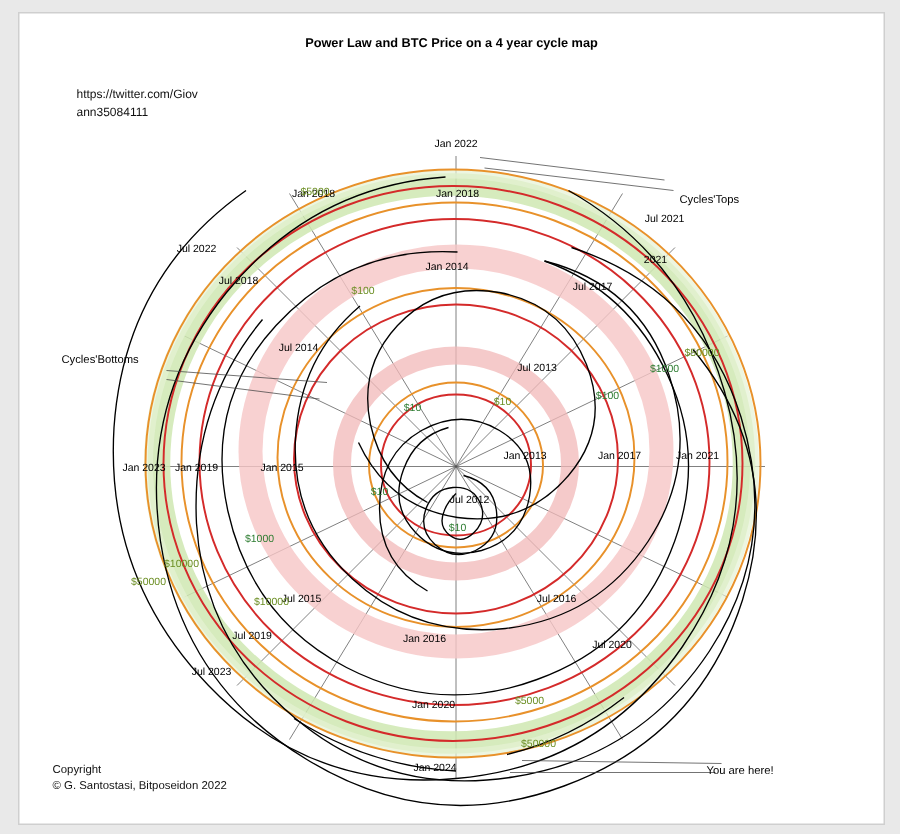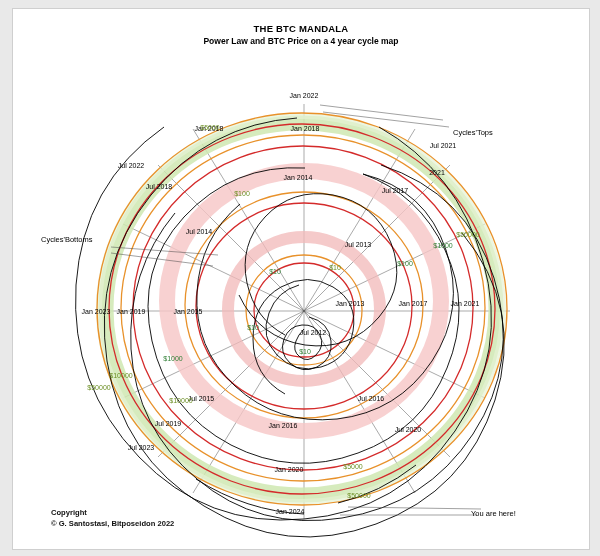--- a/index.html
+++ b/index.html
@@ -52,23 +52,23 @@
     position: absolute;
     font-size: 8px;
     color: #111;
     line-height: 1.45;
   }
   #credit-twitter {
     left: 38px;
     top: 48px;
   }
   #copyright {
-    left: 38px;
+    left: 22px;
     top: 498px;
-    font-weight: bold;
+    font-weight: normal;
     font-size: 7.6px;
   }
   svg#mandala {
     position: absolute;
     left: 0;
     top: 0;
     width: 576px;
     height: 540px;
   }
   .lbl {
@@ -80,24 +80,27 @@
   .lbl-price-olive { fill: #6b8e23; }
   .lbl-ann { fill: #000; font-size: 7.5px; }
 </style>
 </head>
 <body>
 
 <div id="page">
   <div id="canvas-area">
 
     <div id="title-block">
-      <div class="t1">THE BTC MANDALA</div>
       <div class="t2">Power Law and BTC Price on a 4 year cycle map</div>
     </div>
 
+    <div class="credit" id="credit-twitter">
+      <div>https://twitter.com/Giov</div>
+      <div>ann35084111</div>
+    </div>
 
     <div class="credit" id="copyright">
       <div>Copyright</div>
       <div>© G. Santostasi, Bitposeidon 2022</div>
     </div>
 
     <svg id="mandala" viewBox="0 0 576 540">
       <defs>
         <clipPath id="clipAll">
             <rect x="0" y="0" width="576" height="540"></rect>

